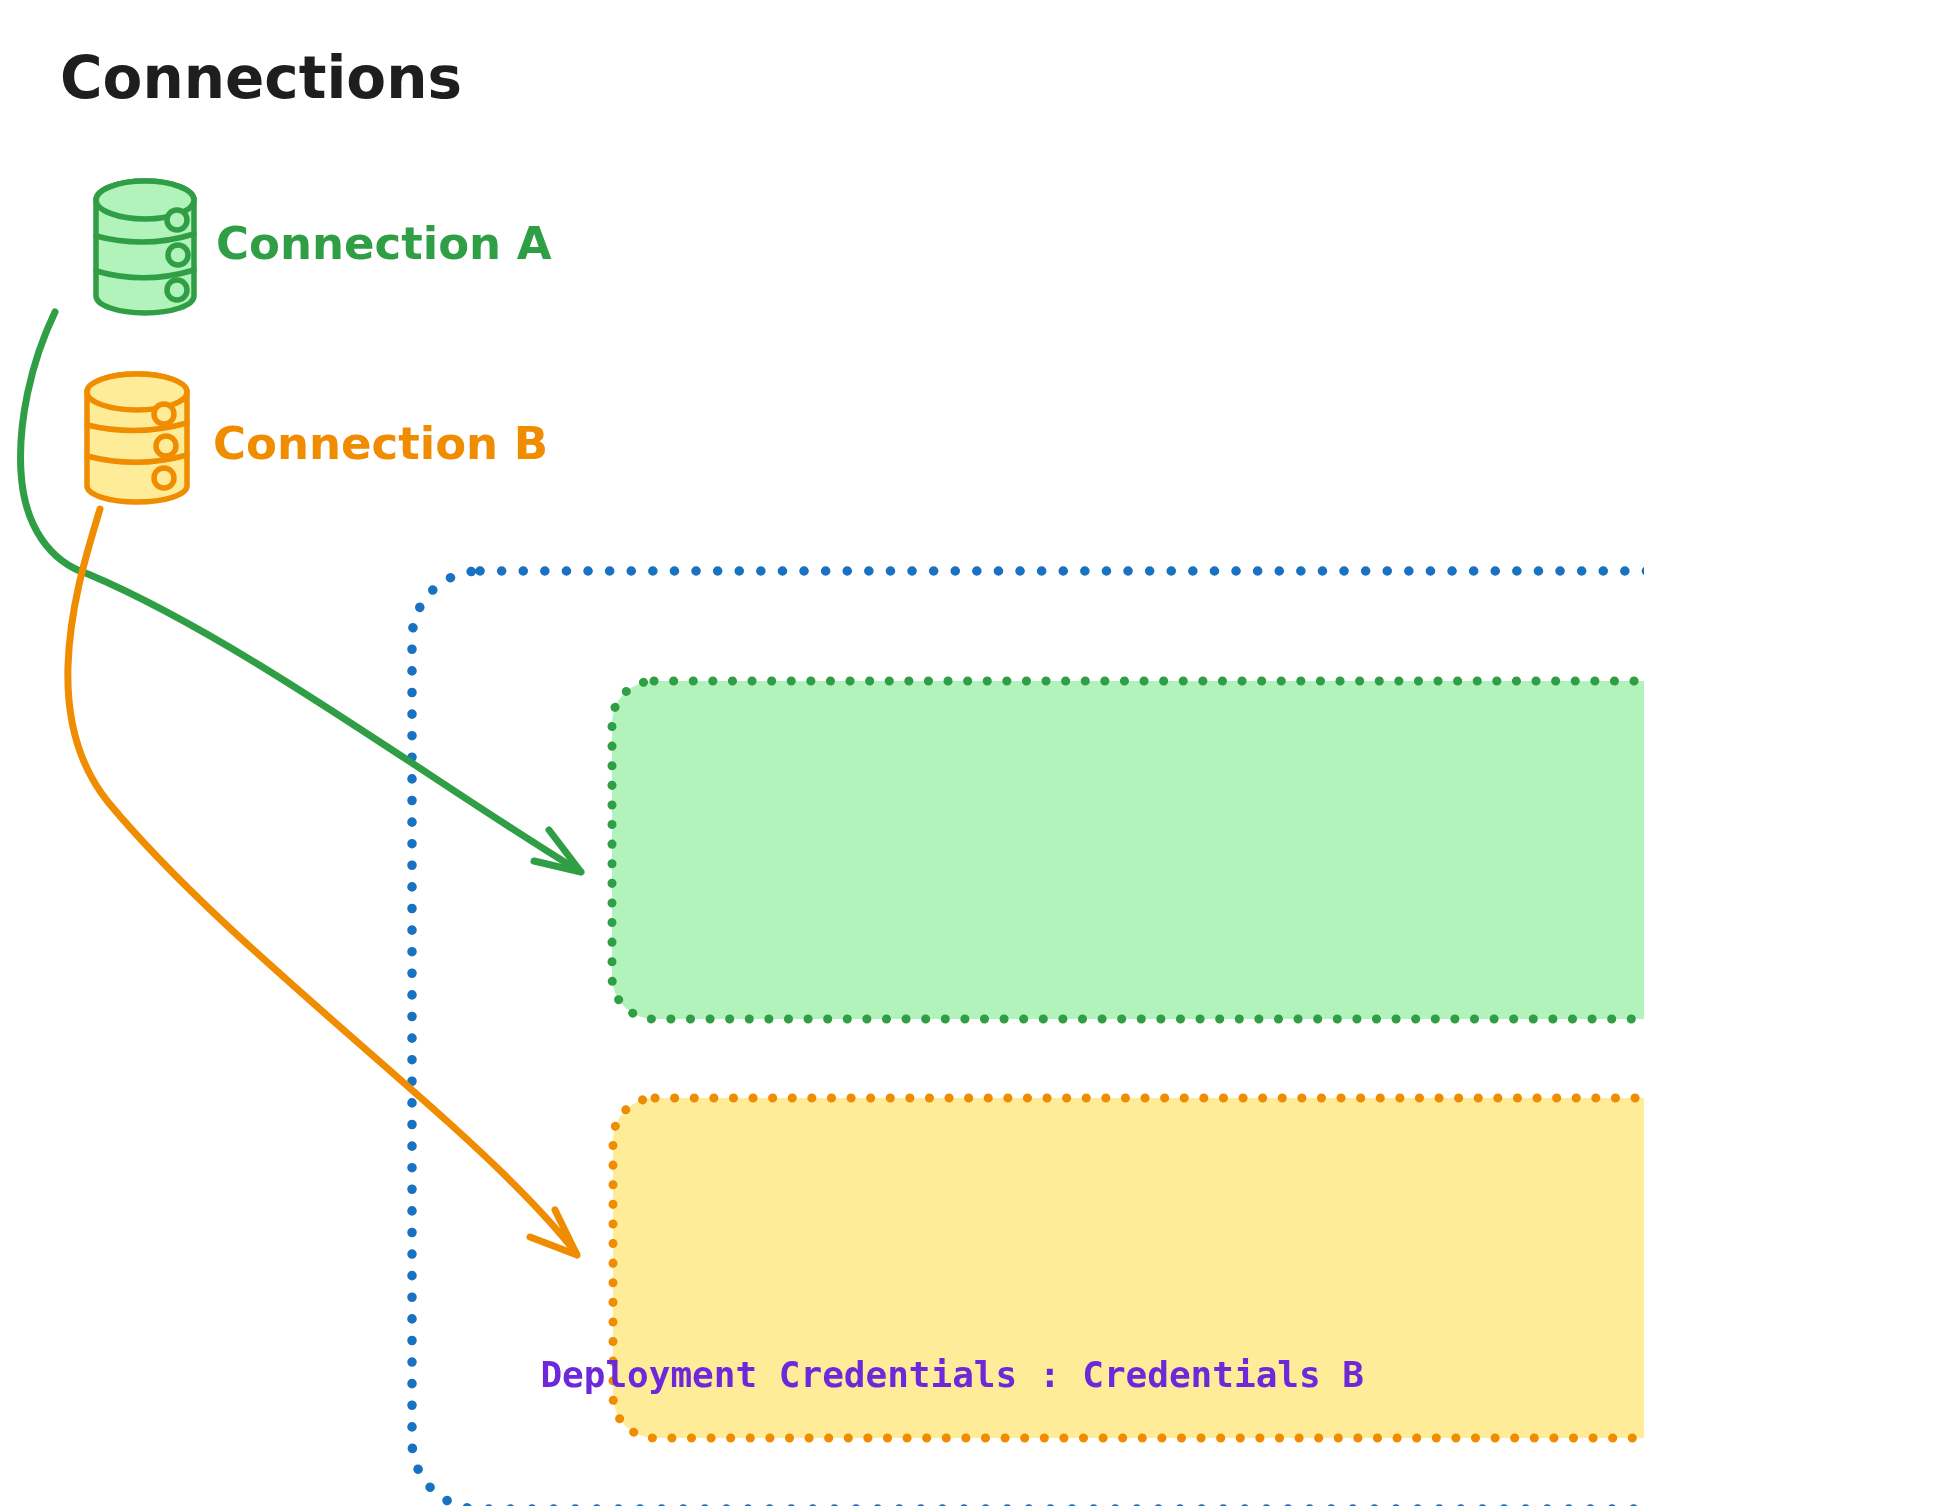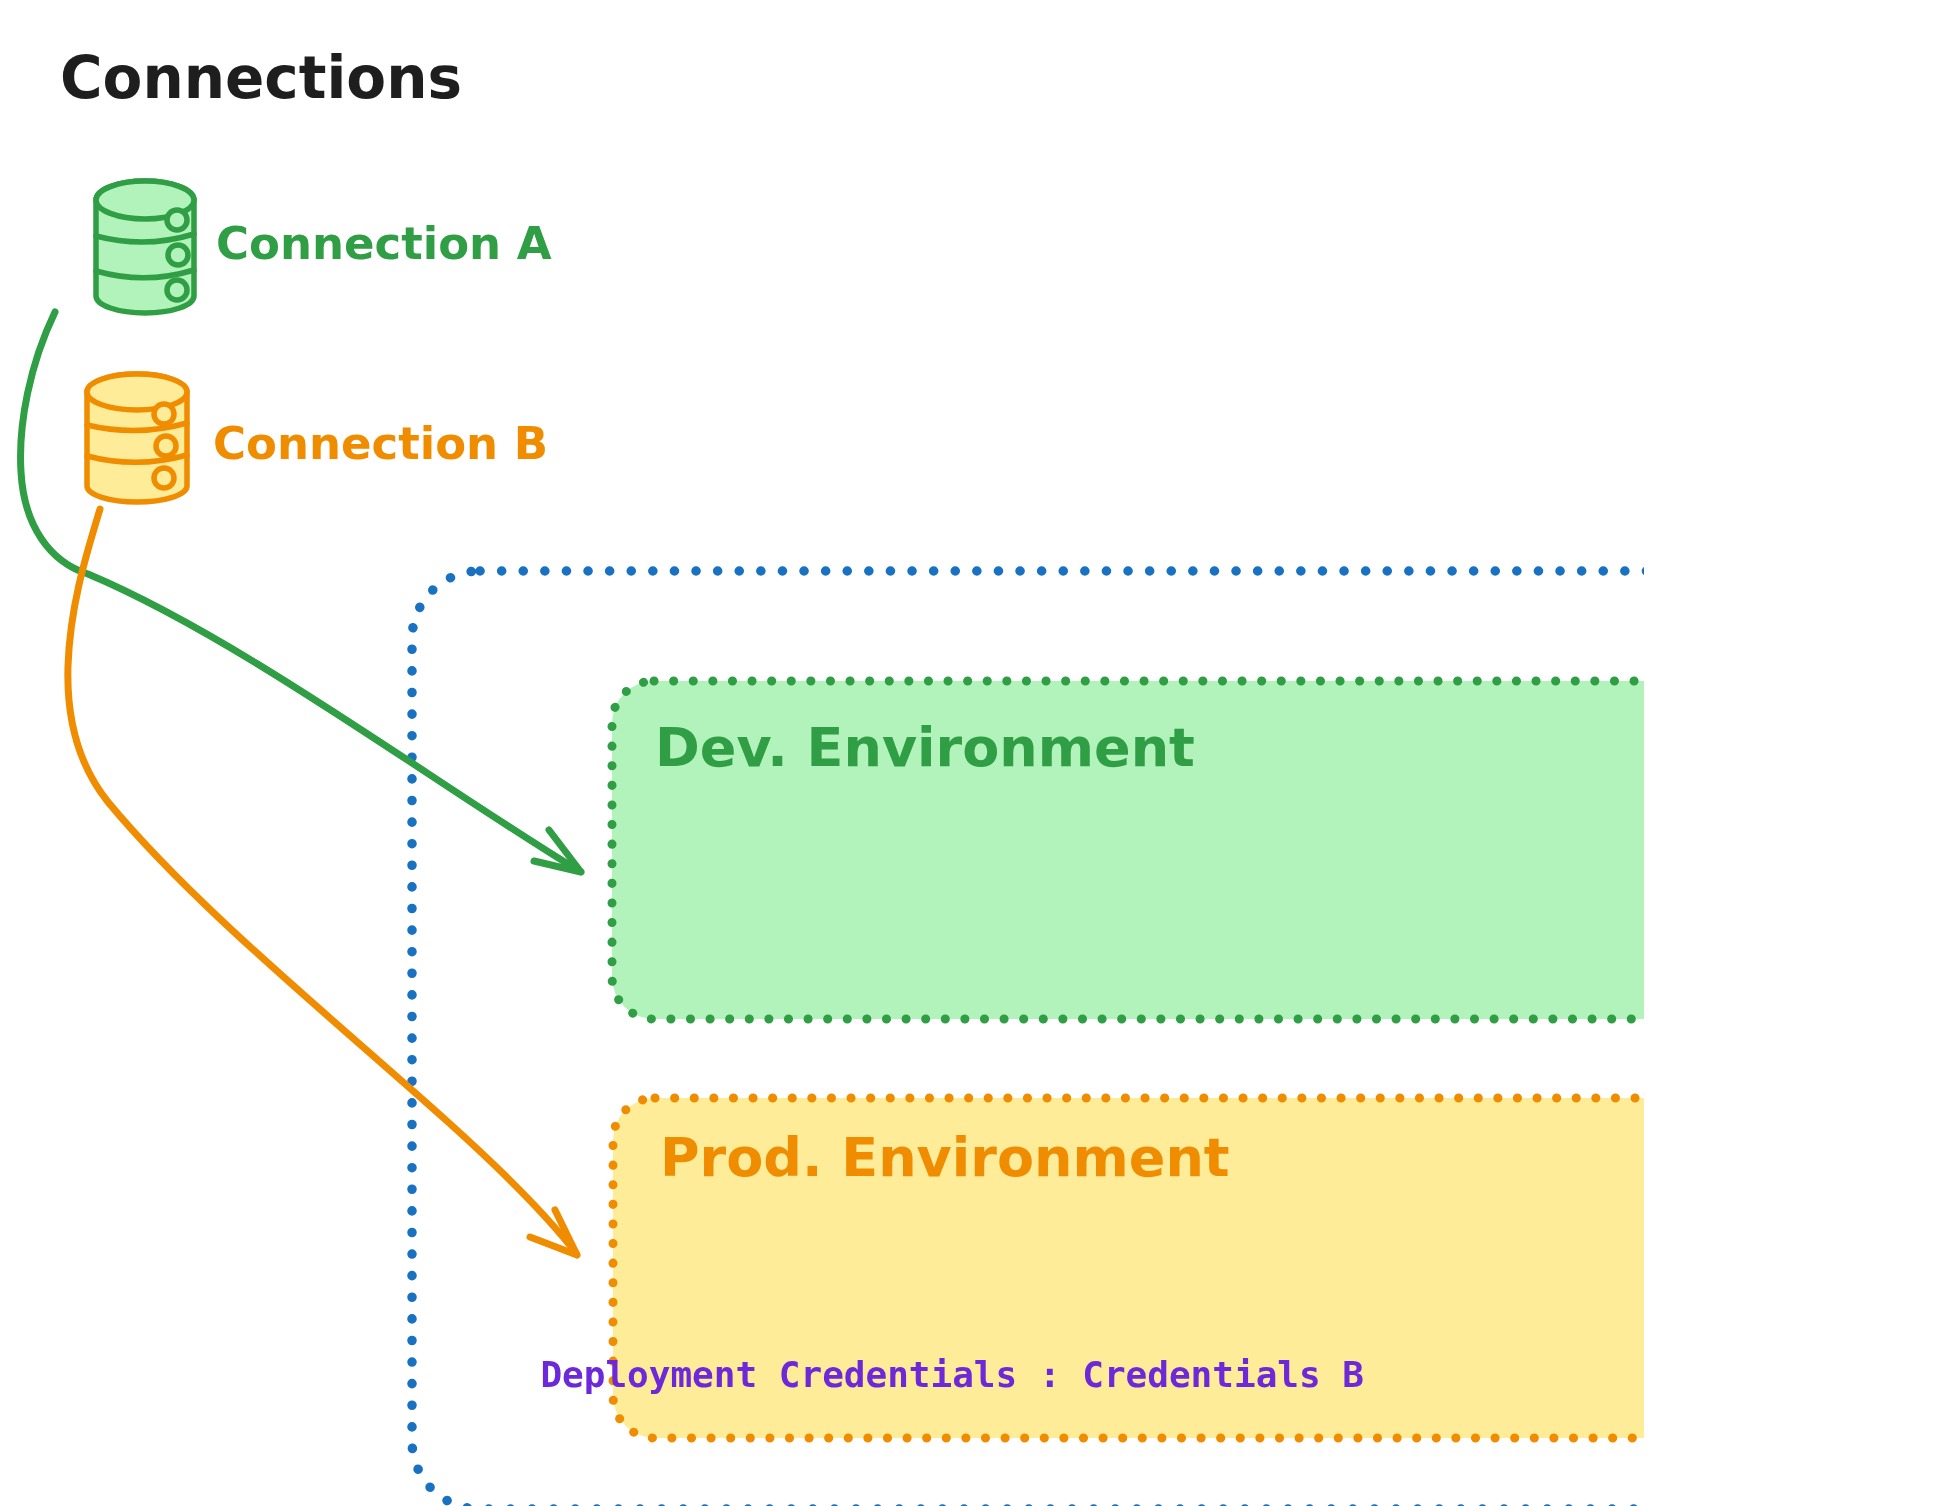--- a/index.html
+++ b/index.html
@@ -80,20 +80,18 @@
     </g>
   </svg>
 
   <div class="label hand title-label">Connections</div>
 
   <div class="label hand conn-b-label">Connection B</div>
 
   <div class="label hand conn-a-label">Connection A</div>
 
 
-  <div class="label hand dev-name-label">Dev. Environment</div>
 
 
-  <div class="label hand prod-name-label">Prod. Environment</div>
 
   <div class="label mono prod-cred-label">Deployment Credentials : Credentials B</div>
 
 </div>
 
 </body></html>

